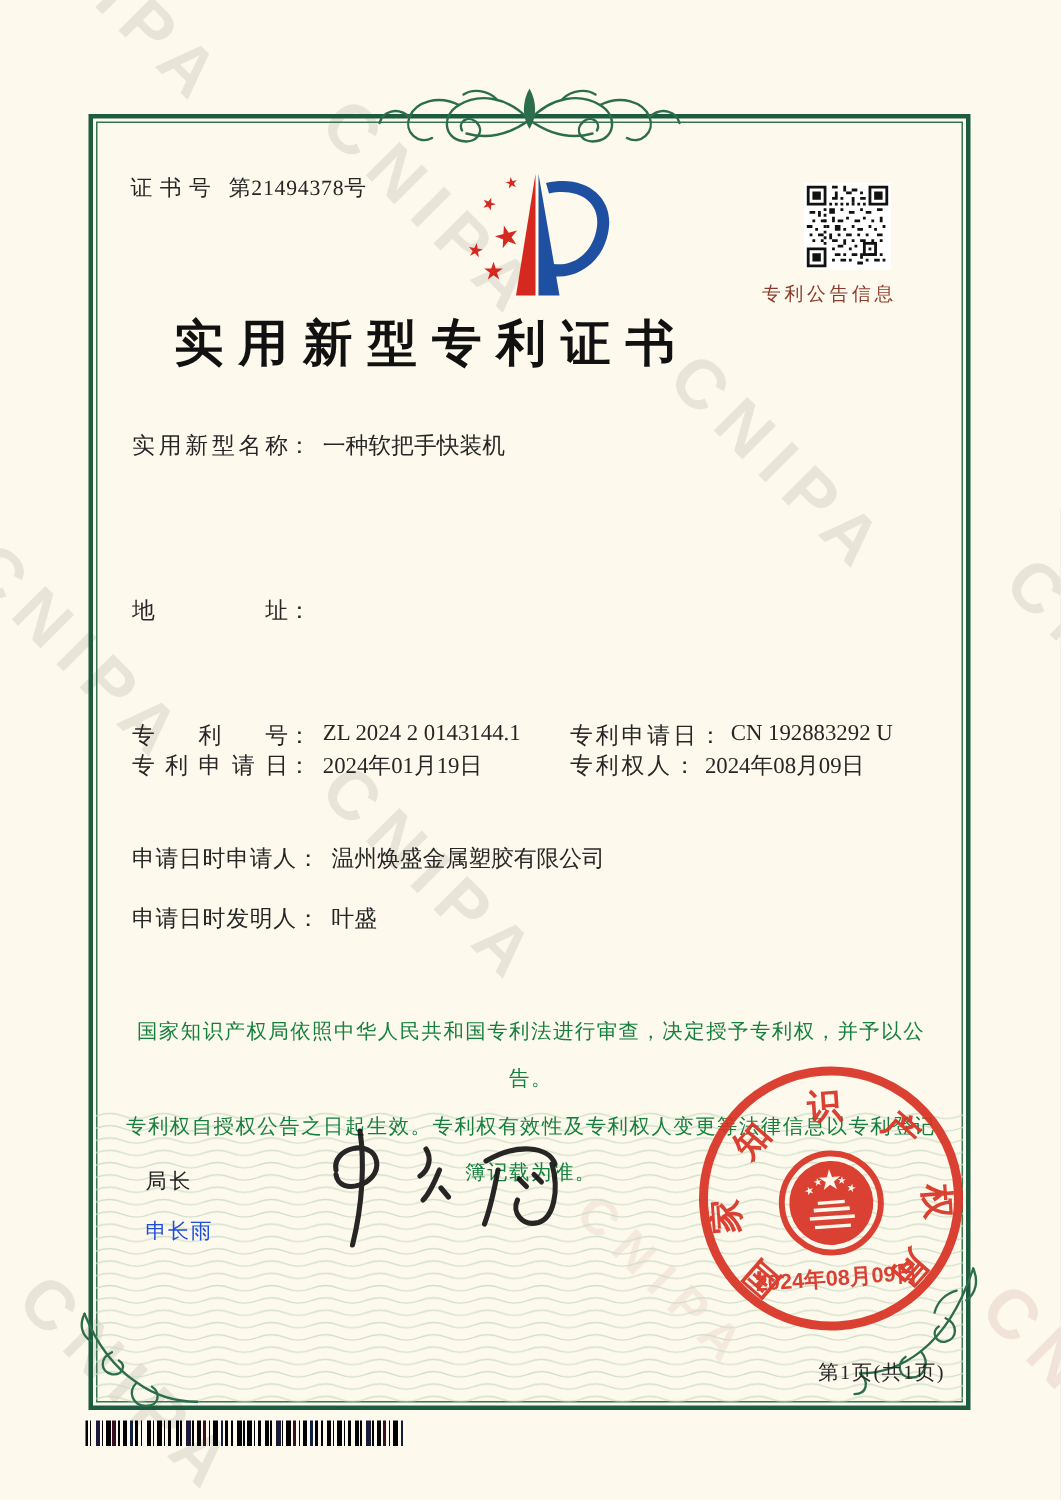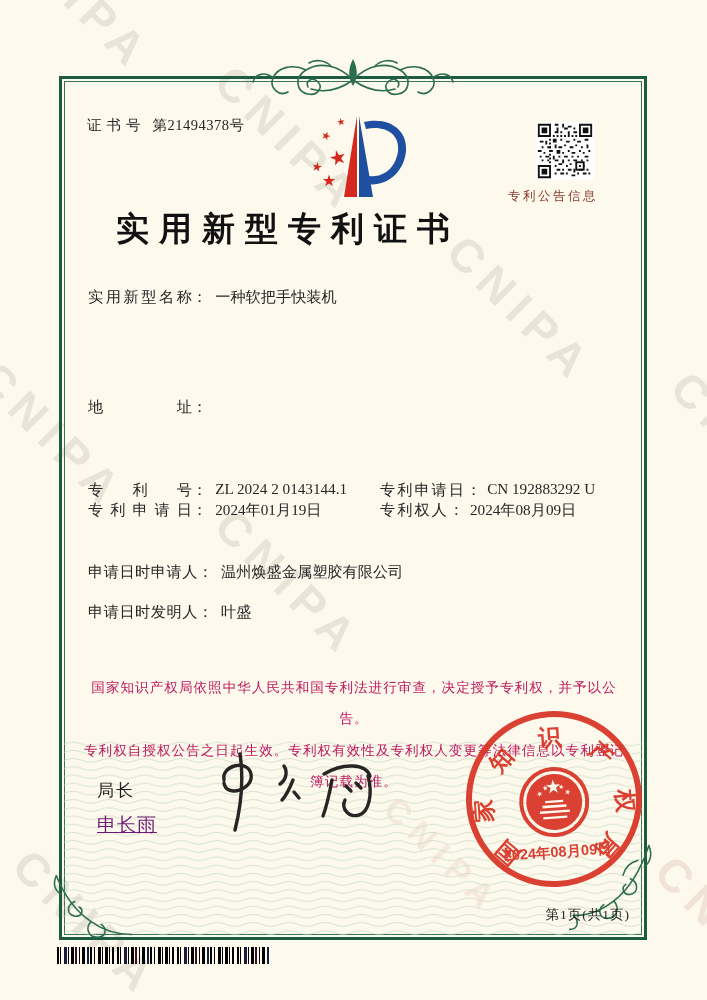--- a/index.html
+++ b/index.html
@@ -52,26 +52,26 @@
   .colon{margin-right:8px;vertical-align:top;}
   .val{vertical-align:top;}
   .val2{display:inline-block;white-space:normal;line-height:1.5;}
   .val2 span{display:block;}
   .rcol{position:absolute;left:292px;top:0;white-space:nowrap;}
   .rcol .rlbl{letter-spacing:2px;}
   .rcol .colon{margin-right:6px;}
   
   .statement{
     position:absolute;left:78px;top:672px;width:552px;z-index:4;
-    font-size:13.6px;line-height:2.3;color:#be185d;text-align:center;letter-spacing:1px;
+    font-size:13.6px;line-height:2.3;color:#15803d;text-align:center;letter-spacing:1px;
   }
   .statement p{margin:0;}
   
-  .sign-title{position:absolute;left:97px;top:779px;z-index:4;font-family:"Liberation Sans",sans-serif;font-size:17px;letter-spacing:2px;color:#222;}
-  .sign-name{position:absolute;left:97px;top:812px;z-index:4;font-family:"Liberation Sans",sans-serif;font-size:19px;letter-spacing:1px;color:#701a75;text-decoration:underline;}
+  .sign-title{position:absolute;left:97px;top:779px;z-index:4;font-family:"Liberation Sans",sans-serif;font-size:14px;letter-spacing:2px;color:#222;}
+  .sign-name{position:absolute;left:97px;top:812px;z-index:4;font-family:"Liberation Sans",sans-serif;font-size:14px;letter-spacing:1px;color:#1d4ed8;}
   .sign-script{position:absolute;left:198px;top:750px;z-index:5;}
   
   .seal{position:absolute;left:460px;top:705px;z-index:6;opacity:.93;}
   .seal text{font-family:"Liberation Sans","DejaVu Sans",sans-serif;font-weight:bold;}
   
   .footer-page{position:absolute;left:0;top:906px;width:630px;text-align:right;z-index:4;font-size:13.5px;letter-spacing:1px;}
   .barcode{
     position:absolute;left:57px;top:947px;width:213px;height:17px;z-index:4;
     background:repeating-linear-gradient(90deg,
       #000 0 2px,transparent 2px 3px,#000 3px 4px,transparent 4px 7px,

